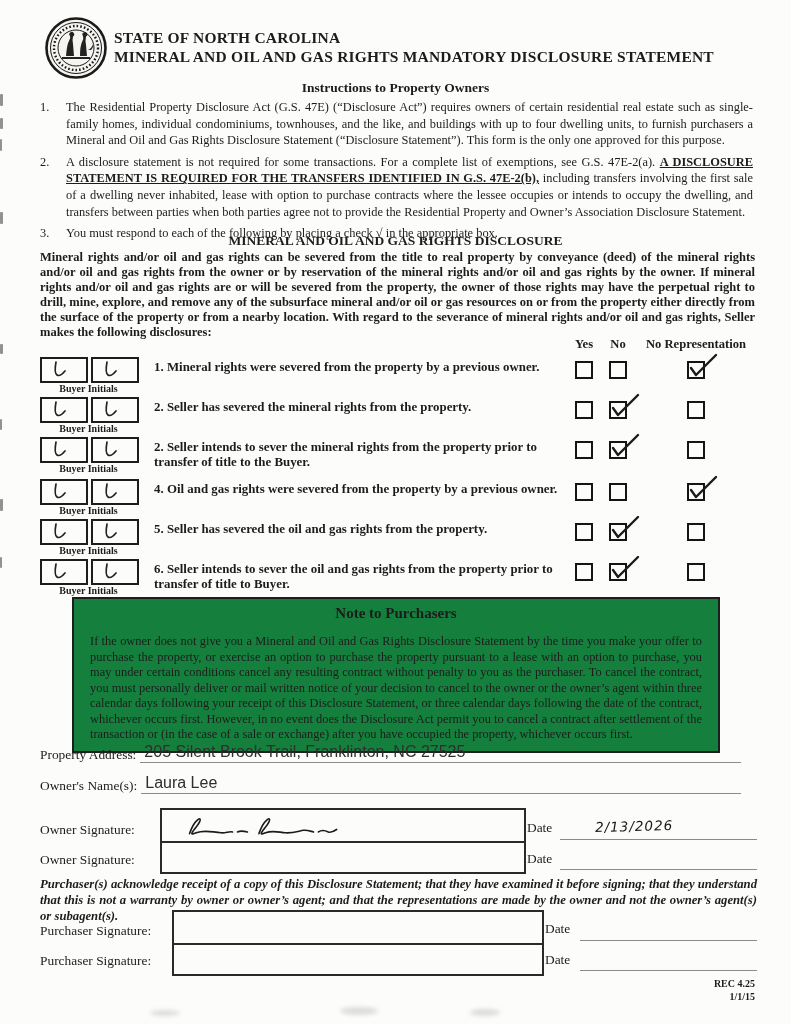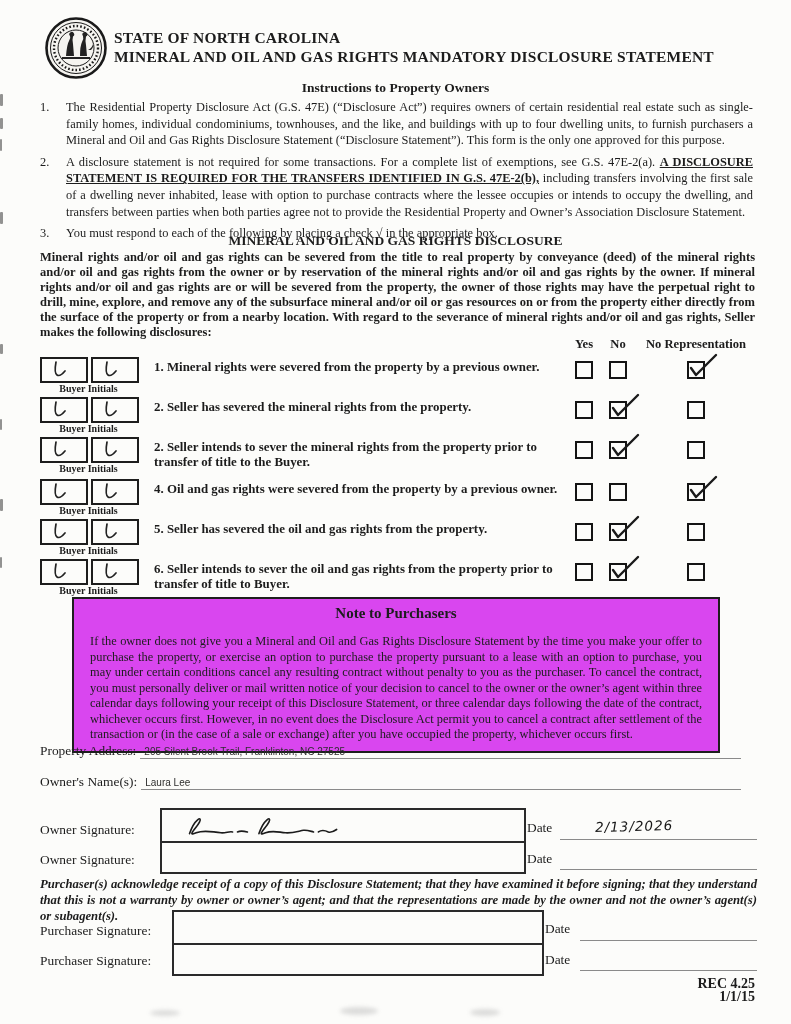--- a/index.html
+++ b/index.html
@@ -35,42 +35,42 @@
   .init-mark{position:absolute;left:6px;top:1px;}
   .init-label{font-size:10px;font-weight:bold;text-align:center;width:97px;}
   .col-statement{flex:1;font-weight:bold;font-size:12.9px;line-height:14.6px;padding:3px 4px 0 2px;}
   .col-yes,.col-no{width:34px;flex:none;display:flex;justify-content:center;padding-top:4px;}
   .col-norep{width:122px;flex:none;display:flex;justify-content:center;padding-top:4px;}
   .checkbox{position:relative;width:14px;height:14px;border:2px solid #141414;background:#fcfcfa;}
   .checkbox .tick{display:none;position:absolute;left:-2px;top:-11px;width:32px;height:27px;pointer-events:none;}
   .checkbox.checked .tick{display:block;}
   
   .note-box{position:absolute;left:72px;width:612px;top:597px;border:2px solid #1e1e1e;
-            padding:4px 16px 8px 16px;background:#d946ef;}
+            padding:4px 16px 8px 16px;background:#15803d;}
   .note-heading{text-align:center;font-weight:bold;font-size:15px;margin:2px 0 4px 0;}
   .note-body{font-size:12.4px;line-height:15.5px;text-align:justify;margin-top:12px;}
   
   .field-row{position:absolute;left:40px;right:50px;display:flex;align-items:flex-end;font-size:13.4px;}
   .field-label{flex:none;padding-right:4px;}
   .field-value-line{flex:1;border-bottom:1px solid #8a8a8a;padding-left:4px;
-        font-family:"Liberation Sans", sans-serif;font-size:10px;color:#2e2e2e;padding-bottom:1px;}
+        font-family:"Liberation Sans", sans-serif;font-size:16px;color:#2e2e2e;padding-bottom:1px;}
   .ack{position:absolute;left:40px;right:34px;font-weight:bold;font-style:italic;
        font-size:12.7px;line-height:15.8px;text-align:justify;}
   
   .sig-box{position:absolute;border:2px solid #2a2a2a;background:transparent;}
   .sig-divider{position:absolute;left:0;right:0;top:50%;border-top:2px solid #2a2a2a;}
   .sig-label{position:absolute;font-size:13.4px;}
   .date-label{position:absolute;font-size:13.4px;}
   .date-line{position:absolute;border-bottom:1px solid #8a8a8a;}
   .handwriting{position:absolute;font-family:"DejaVu Sans", sans-serif;font-style:italic;
        font-size:13.5px;letter-spacing:1px;transform:rotate(-1.5deg);color:#181818;}
   .owner-sig-svg{position:absolute;left:178px;top:812px;}
   
   .footer{position:absolute;right:36px;top:977px;text-align:right;font-weight:bold;
-          font-size:14px;line-height:13px;}
+          font-size:10px;line-height:13px;}
   
   .artifact{position:absolute;background:#3a3a3a;opacity:.55;border-radius:1px;}
   .smudge{position:absolute;background:#b5b5b5;opacity:.45;filter:blur(2px);border-radius:50%;}
 </style>
 </head>
 <body>
 
 <div class="page">
 
   <svg class="seal" viewBox="0 0 64 64">

